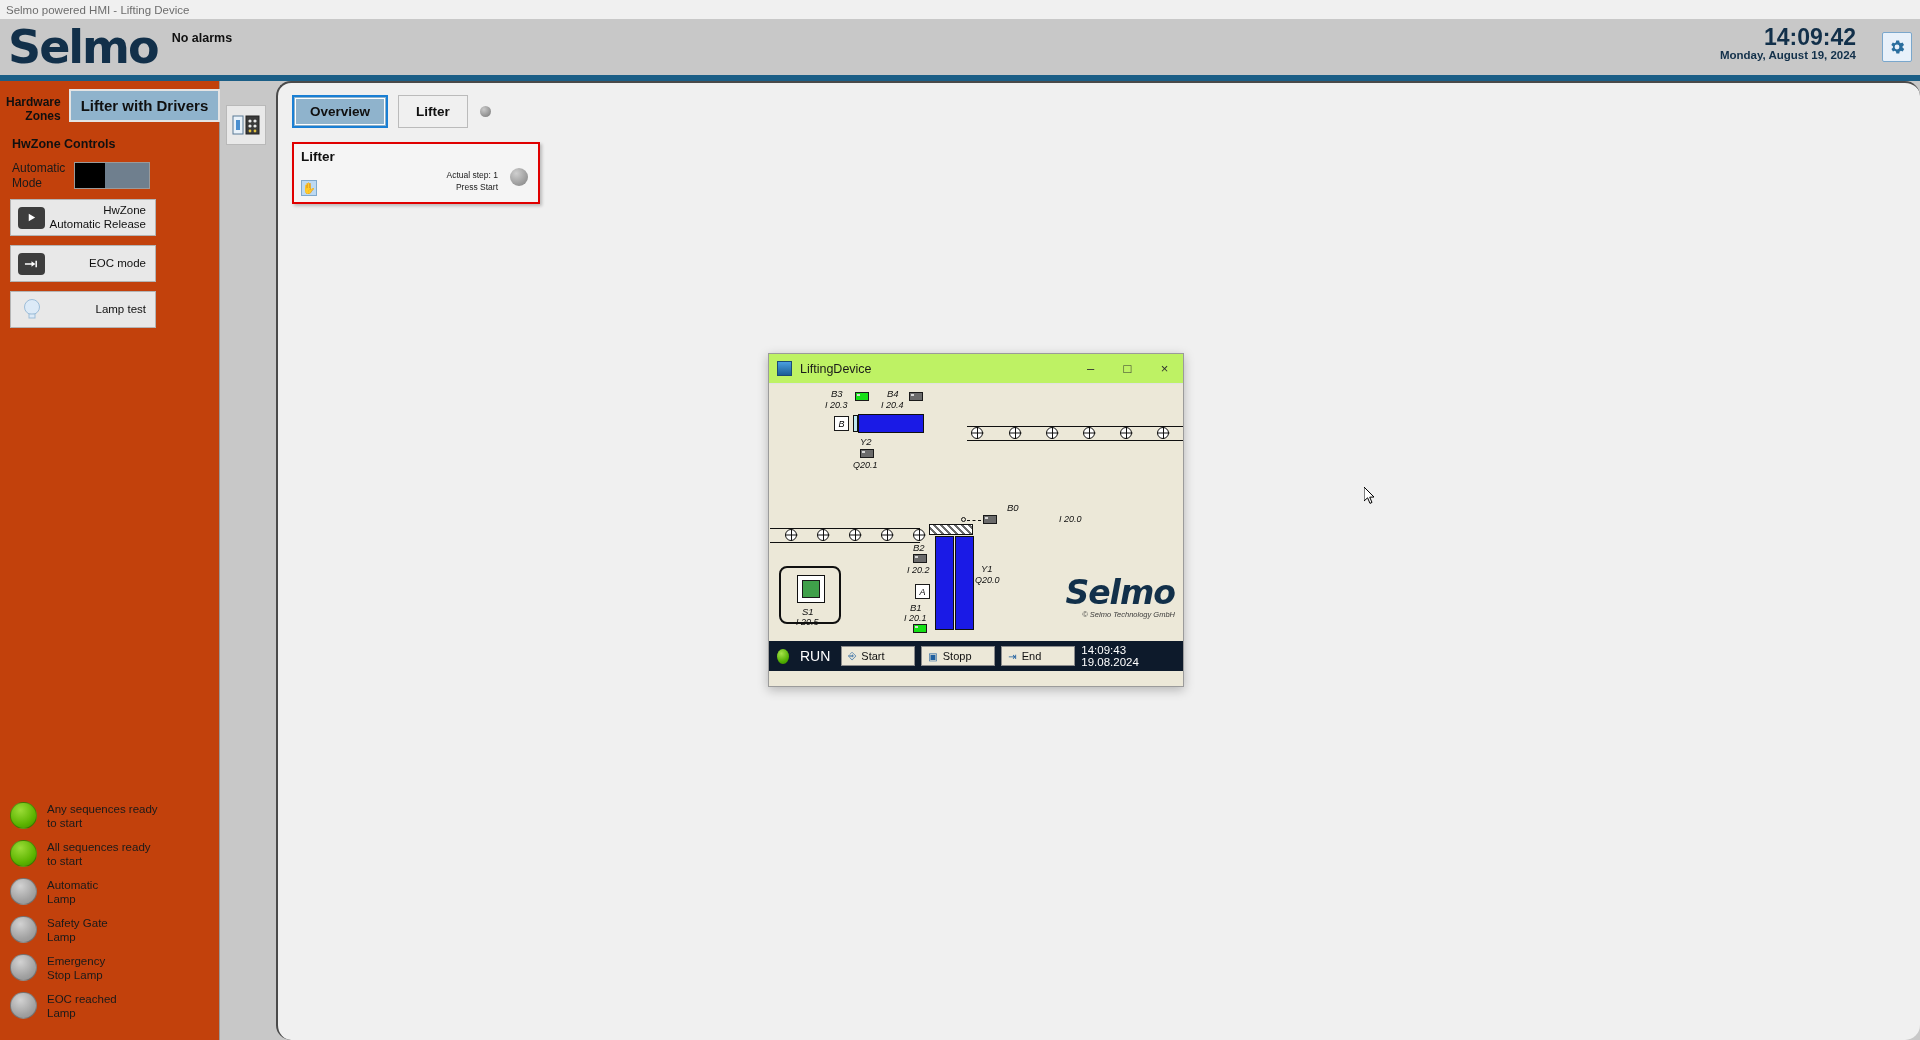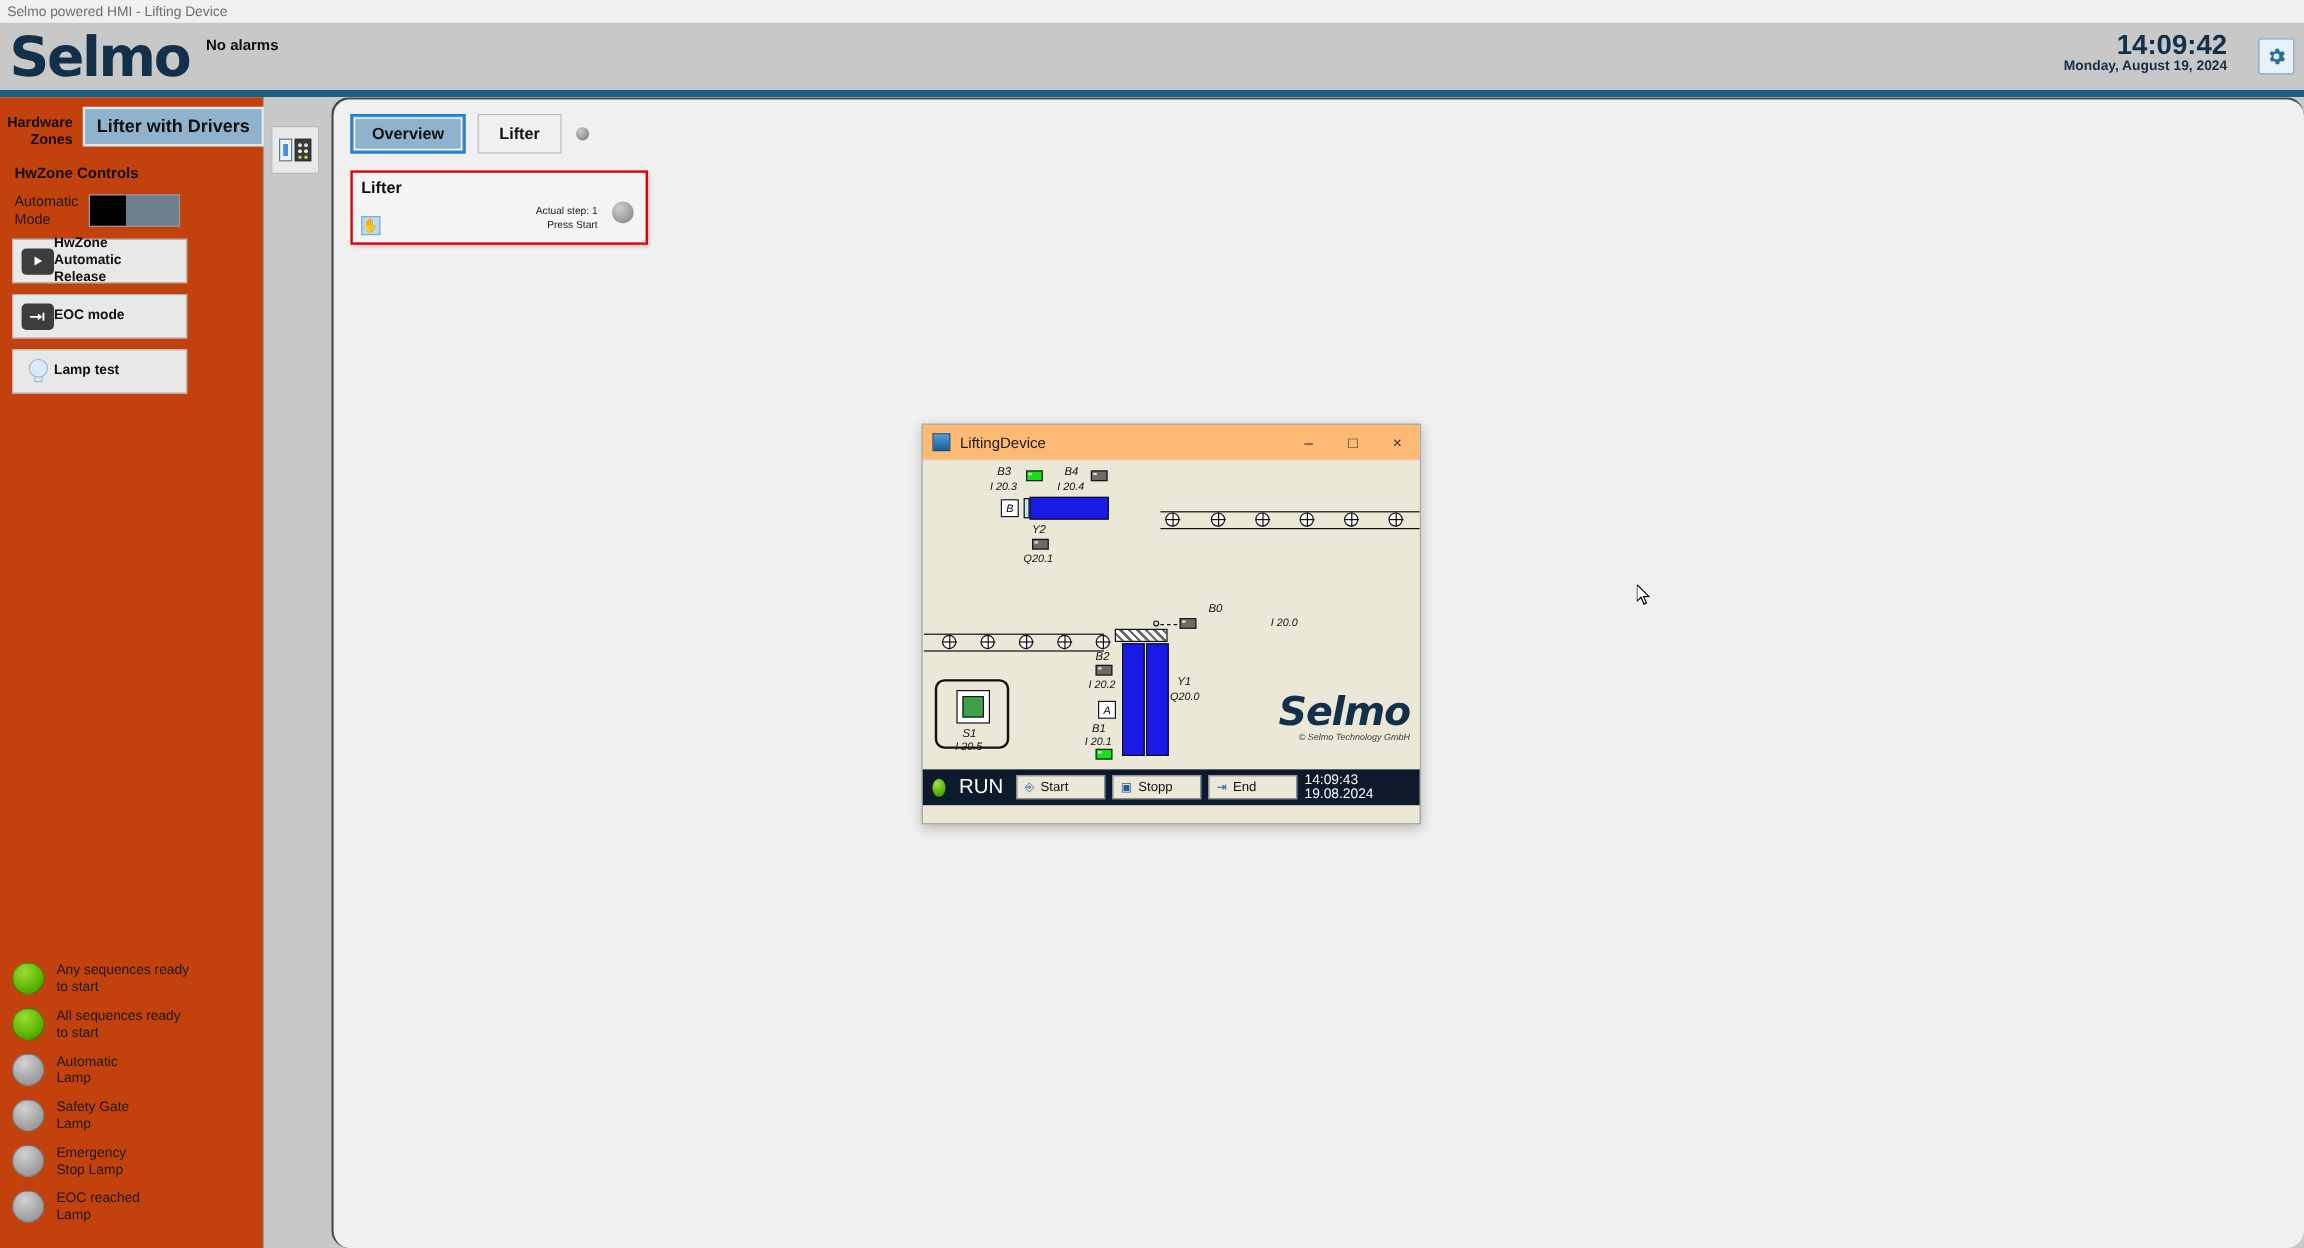--- a/index.html
+++ b/index.html
@@ -97,22 +97,22 @@
     display: flex; align-items: center; cursor: pointer;
   }
   .side-btn-icon {
     width: 27px; height: 22px; margin-left: 7px;
     background: #3d3d3d; border-radius: 4px;
     display: flex; align-items: center; justify-content: center;
     flex: 0 0 27px;
   }
   .side-btn-icon.round { background: transparent; }
   .side-btn-text {
-    flex: 1; text-align: left; padding-right: 9px;
-    font-size: 11.5px; font-weight: 700; color: #101010; line-height: 1.2;
+    flex: 1; text-align: right; padding-right: 9px;
+    font-size: 11.5px; font-weight: 400; color: #101010; line-height: 1.2;
   }
 
   #lamp-list { position: absolute; left: 0; bottom: 10px; width: 100%; }
   .lamp-row { display: flex; align-items: center; margin: 0 0 10px 10px; }
   .lamp {
     width: 27px; height: 27px; border-radius: 50%; flex: 0 0 27px;
     border: 1px solid rgba(0,0,0,.25);
   }
   .lamp.on  { background: radial-gradient(circle at 38% 28%, #9bdc37, #5cb400 62%, #3f8c00); }
   .lamp.off { background: radial-gradient(circle at 38% 28%, #d2d2d2, #a2a2a2 62%, #8c8c8c); }
@@ -175,21 +175,21 @@
   }
 
   
   #sim-window {
     position: absolute; left: 490px; top: 270px;
     width: 416px; height: 334px;
     background: #ece8d8; border: 1px solid #9b9b9b;
     box-shadow: 0 3px 10px rgba(0,0,0,.25);
   }
   #sim-titlebar {
-    height: 30px; background: #fdba74; display: flex; align-items: center;
+    height: 30px; background: #bef264; display: flex; align-items: center;
     border-bottom: 1px solid #e2e2e2;
   }
   #sim-app-icon {
     width: 15px; height: 15px; margin-left: 8px;
     background: linear-gradient(#4a9fe0, #1b5e96);
     border: 1px solid #1b4a76; flex: 0 0 15px;
   }
   #sim-title { margin-left: 8px; font-size: 12.5px; color: #1a1a1a; }
   .winbtn {
     width: 37px; height: 30px; display: flex;
@@ -200,21 +200,21 @@
 
   #sim-canvas { position: relative; width: 100%; height: 257px; background: #ece8d8; font-style: italic; }
   #sim-statusbar {
     height: 30px; background: #0d1a2b; display: flex; align-items: center;
     padding: 0 6px; gap: 6px;
   }
   #run-lamp {
     width: 15px; height: 15px; border-radius: 50%; margin-left: 2px;
     background: radial-gradient(circle at 36% 30%, #a6e24a, #4fae00 64%, #3a8200);
   }
-  #run-label { color: #ffffff; font-size: 17px; margin: 0 5px 0 5px; }
+  #run-label { color: #ffffff; font-size: 14px; margin: 0 5px 0 5px; }
   .sim-btn {
     height: 20px; background: #ece8d8; border: 1px solid #8d8d8d;
     display: flex; align-items: center; padding: 0 6px;
     font-size: 11px; color: #101010; cursor: pointer; gap: 5px;
     min-width: 74px;
   }
   .sim-btn .g { font-size: 10px; color: #2060a0; }
   #sim-clock {
     margin-left: auto; color: #ffffff; font-size: 11.5px;
     font-family: "Liberation Sans", sans-serif; padding-right: 4px;

